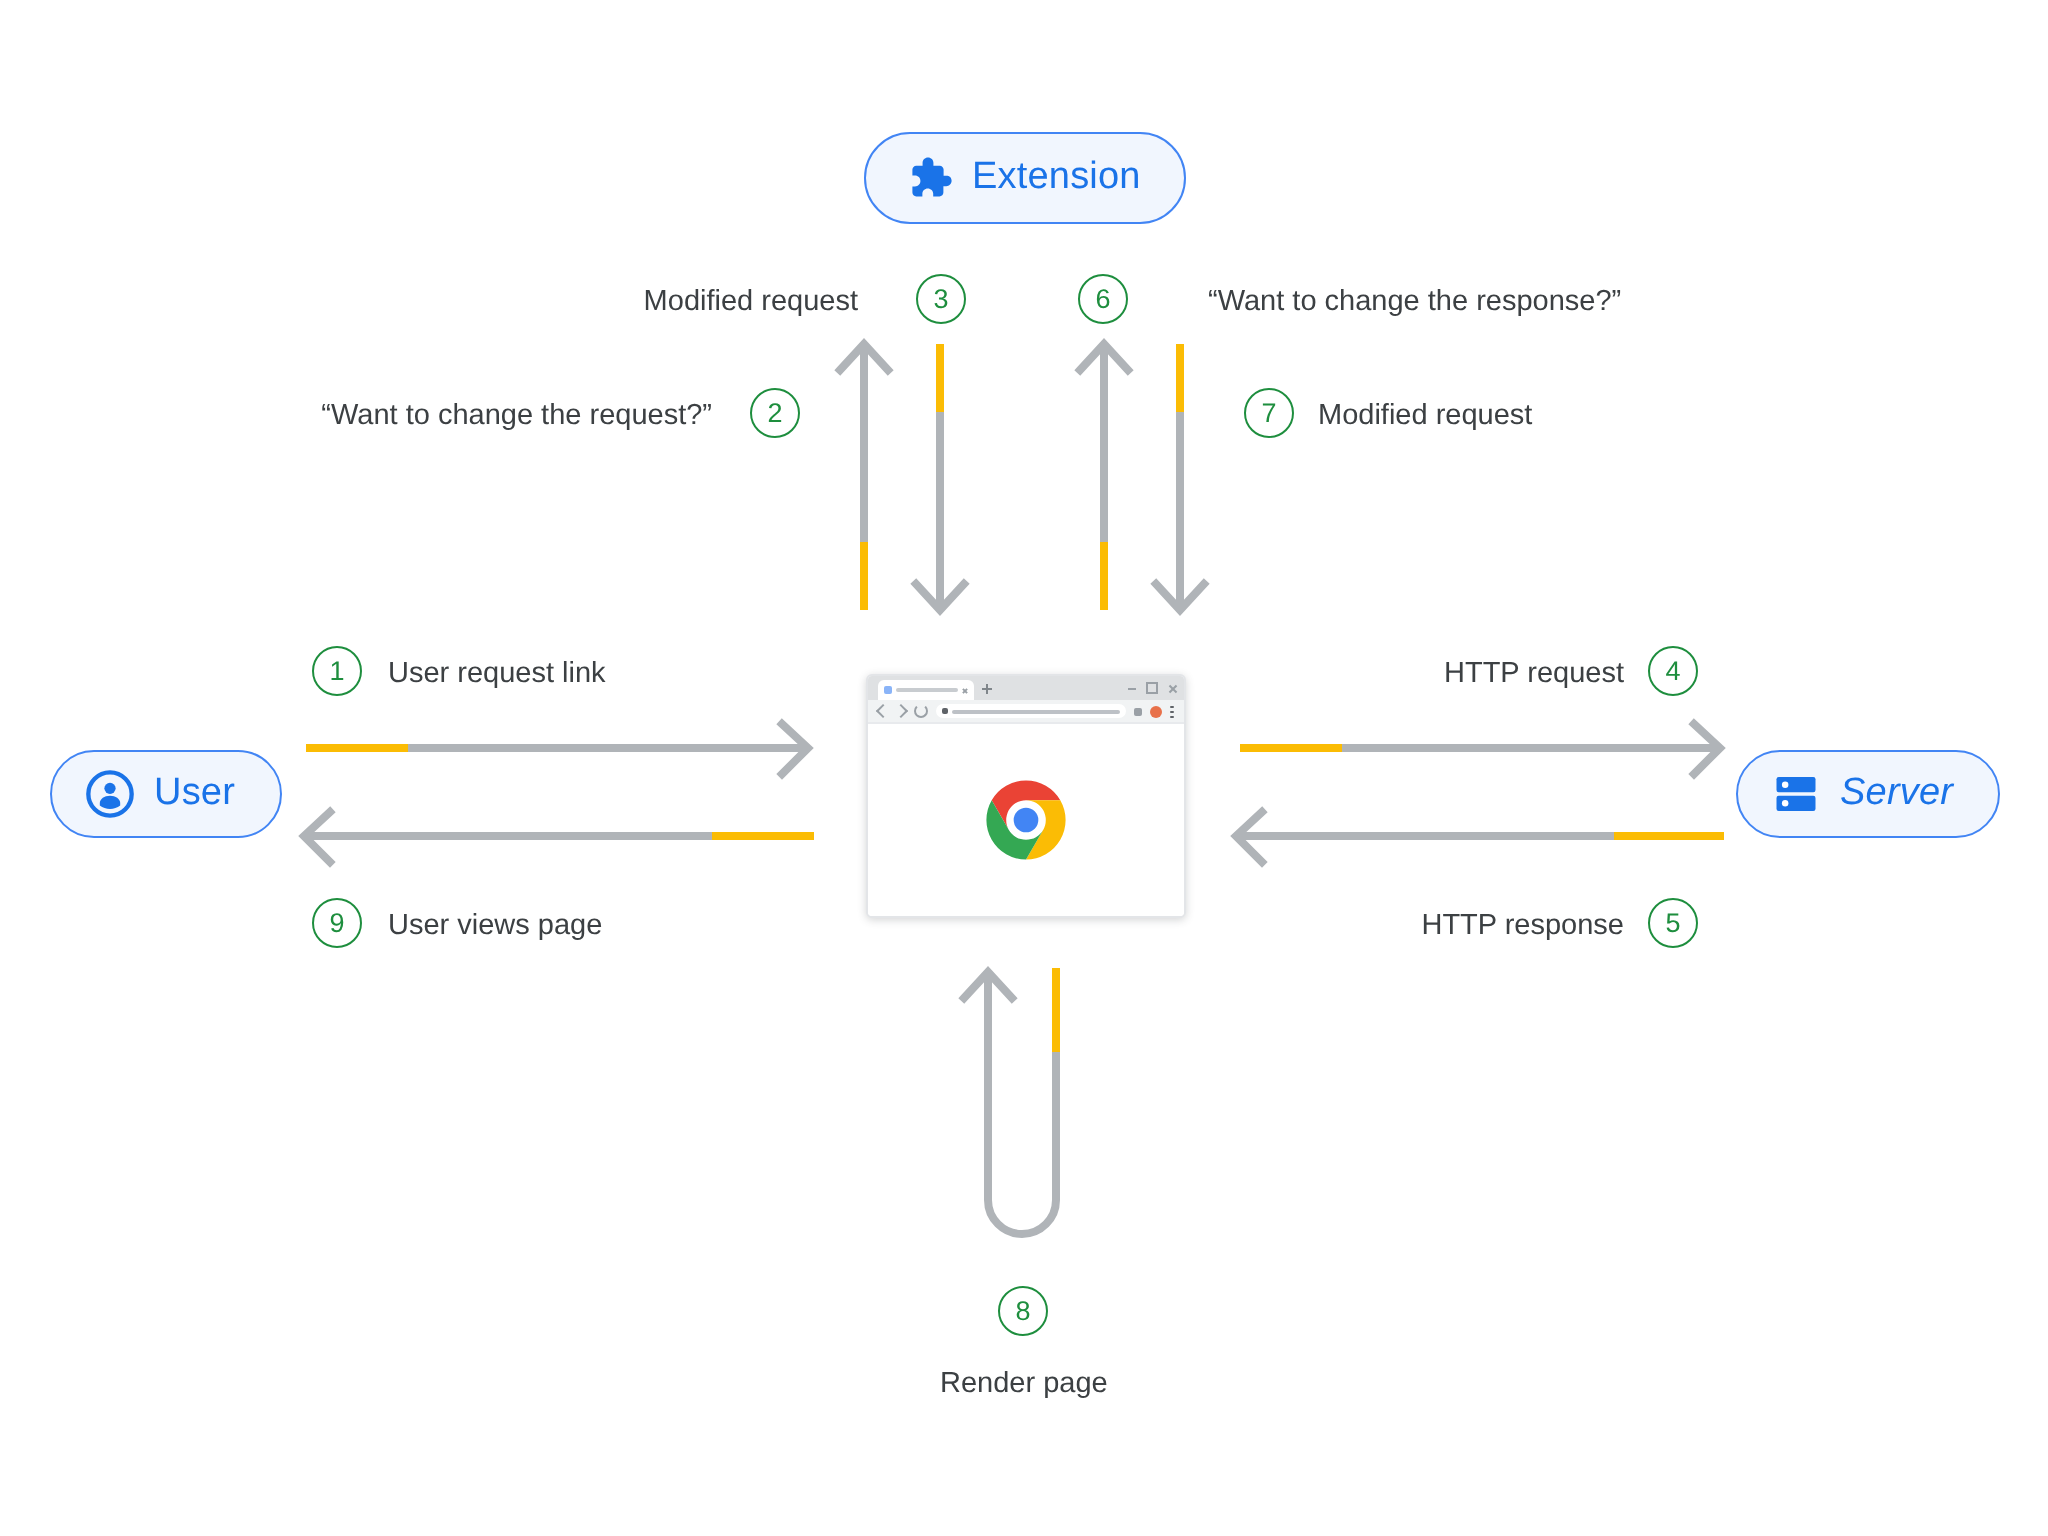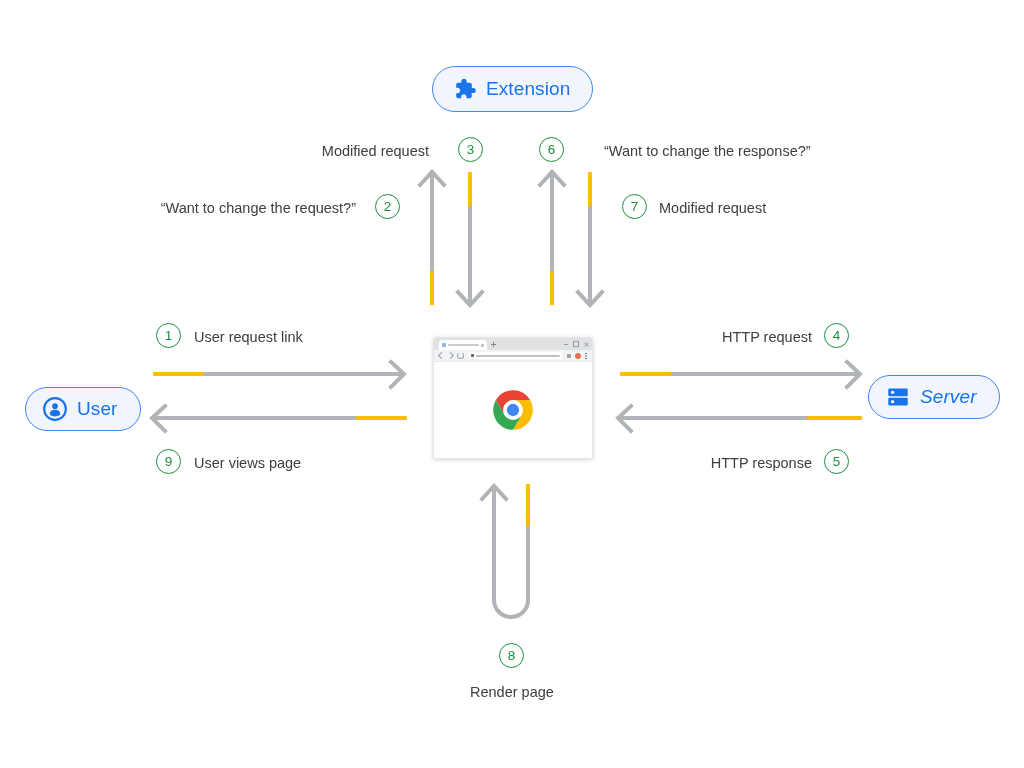--- a/index.html
+++ b/index.html
@@ -24,21 +24,21 @@
   }
   .pill .pill-label{
     font-size:19px;
     color:#1a73e8;
     letter-spacing:.1px;
     white-space:nowrap;
   }
   .pill .pill-ico{display:flex;align-items:center;justify-content:center;}
 
   #pill-extension{left:432px;top:66px;height:46px;padding:0 22px 0 18px;}
-  #pill-user{left:25px;top:375px;padding:0 22px 0 16px;margin-top:12px;}
+  #pill-user{left:25px;top:375px;padding:0 22px 0 16px;}
   #pill-server{left:868px;top:375px;padding:0 22px 0 16px;font-style:italic;}
 
   
   .num{
     position:absolute;
     width:25px;height:25px;border-radius:50%;
     border:1.5px solid #1e8e3e;
     box-sizing:border-box;
     display:flex;align-items:center;justify-content:center;
     font-size:13.5px;color:#1e8e3e;

